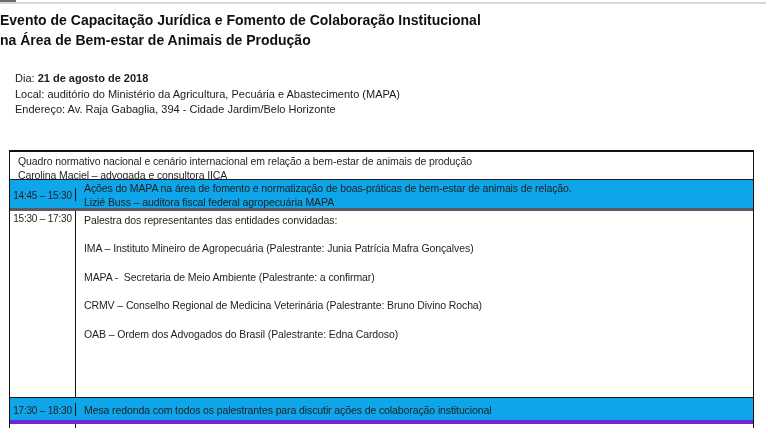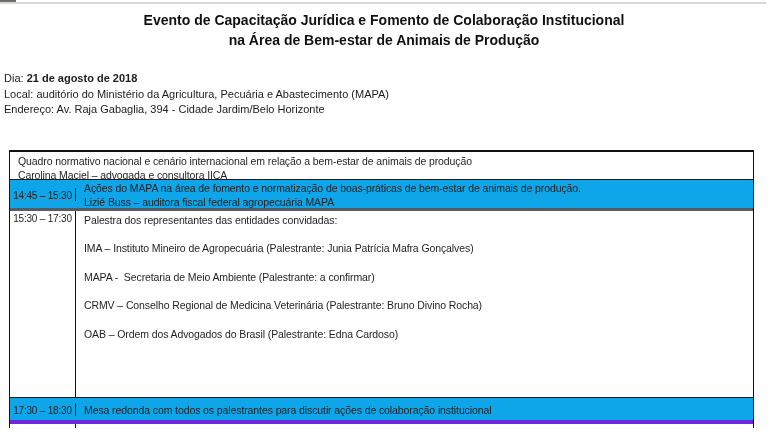--- a/index.html
+++ b/index.html
@@ -12,26 +12,26 @@
     position: relative;
   }
   .page { position: absolute; inset: 0; background: #fff; }
 
   
   .top-edge   { position: absolute; top: 2px; left: 0; right: 2px; height: 2px; background: #d9d9d3; }
   .top-corner { position: absolute; top: 0; left: 0; width: 16px; height: 3px; background: #6e6e68; }
 
   .title-block {
     position: absolute; top: 10px; left: 0; width: 100%;
-    text-align: center; font-weight: bold;
+    text-align: left; font-weight: bold;
     font-size: 14px; line-height: 20px; color: #111;
   }
 
   .info-block {
-    position: absolute; top: 71px; left: 4px;
+    position: absolute; top: 71px; left: 15px;
     font-size: 11px; line-height: 15.5px; color: #1c1c1c;
   }
   .info-block .bold { font-weight: bold; }
   .info-dia { white-space: pre; }
 
   .schedule {
     position: absolute; left: 9px; top: 150px; width: 745px;
     border-top: 2px solid #111;
     border-left: 1.4px solid #111;
     border-right: 1.4px solid #111;
@@ -78,21 +78,21 @@
   <div class="row r0">
     <div class="cell-content">
           <div class="line">Quadro normativo nacional e cenário internacional em relação a bem-estar de animais de produção</div>
           <div class="line">Carolina Maciel – advogada e consultora IICA</div>
         </div>
   </div>
 
   <div class="row r1 shaded">
     <div class="cell-time">14:45 – 15:30</div>
     <div class="cell-content">
-          <div class="line">Ações do MAPA na área de fomento e normatização de boas-práticas de bem-estar de animais de produção.</div>
+          <div class="line">Ações do MAPA na área de fomento e normatização de boas-práticas de bem-estar de animais de relação.</div>
           <div class="line">Lizié Buss – auditora fiscal federal agropecuária MAPA</div>
         </div>
   </div>
 
   <div class="row r2">
     <div class="cell-time">15:30 – 17:30</div>
     <div class="cell-content">
           <div class="line">Palestra dos representantes das entidades convidadas:</div>
           <div class="line"></div>
           <div class="line">IMA – Instituto Mineiro de Agropecuária (Palestrante: Junia Patrícia Mafra Gonçalves)</div>

